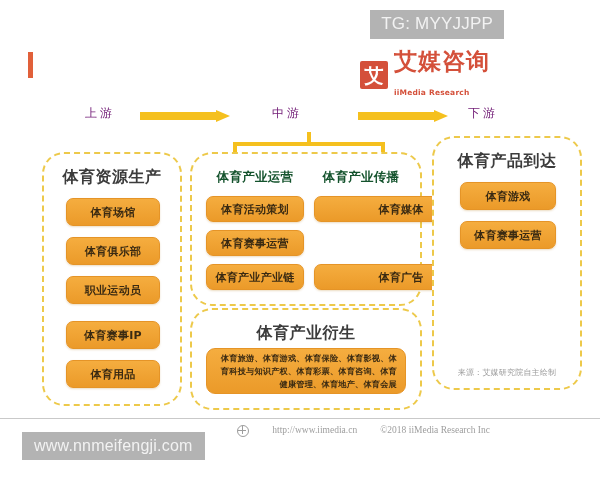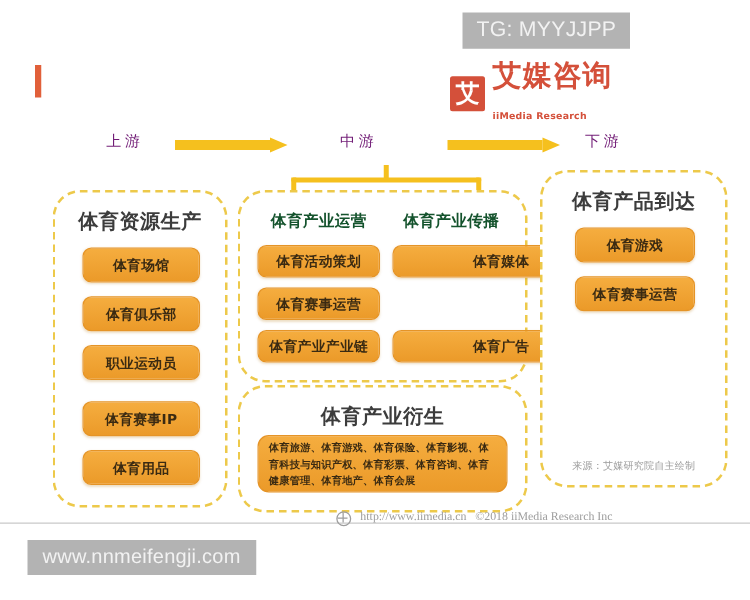--- a/index.html
+++ b/index.html
@@ -87,29 +87,29 @@
 
   .pill-down{left:26px;width:94px;height:26px;}
   #dn-0{top:44px;} #dn-1{top:83px;}
 
   
   #derivative-block{position:absolute;left:14px;top:38px;width:200px;height:46px;
     border-radius:9px;background:linear-gradient(180deg,#f5ad3f 0%,#eb9a29 100%);
     border:1px solid #e59427;display:flex;align-items:center;justify-content:center;
     padding:2px 8px;box-sizing:border-box;}
   #derivative-text{font-size:8.2px;font-weight:bold;color:#3a2a12;line-height:13px;
-    text-align:left;letter-spacing:.2px;}
+    text-align:right;letter-spacing:.2px;}
 
   
   #source-note{position:absolute;left:0;bottom:10px;width:100%;text-align:center;
     font-size:8px;color:#9b9b9b;line-height:11px;letter-spacing:.2px;}
 
   
   #footer-rule{position:absolute;left:0;top:418px;width:600px;height:1px;background:#c9c9c9;}
-  #footer{position:absolute;right:14px;top:408px;display:flex;align-items:center;gap:7px;
+  #footer{position:absolute;right:14px;top:424px;display:flex;align-items:center;gap:23px;
     color:#9d9d9d;font-size:9.5px;font-family:"Liberation Serif",serif;line-height:13px;}
   #globe-icon{width:10px;height:10px;border:1px solid #9d9d9d;border-radius:50%;
     position:relative;flex:none;}
   #globe-icon::before{content:"";position:absolute;left:4px;top:0;width:1px;height:8px;
     background:#9d9d9d;}
   #globe-icon::after{content:"";position:absolute;left:0;top:4px;width:8px;height:1px;
     background:#9d9d9d;}
 </style>
 </head>
 <body>

